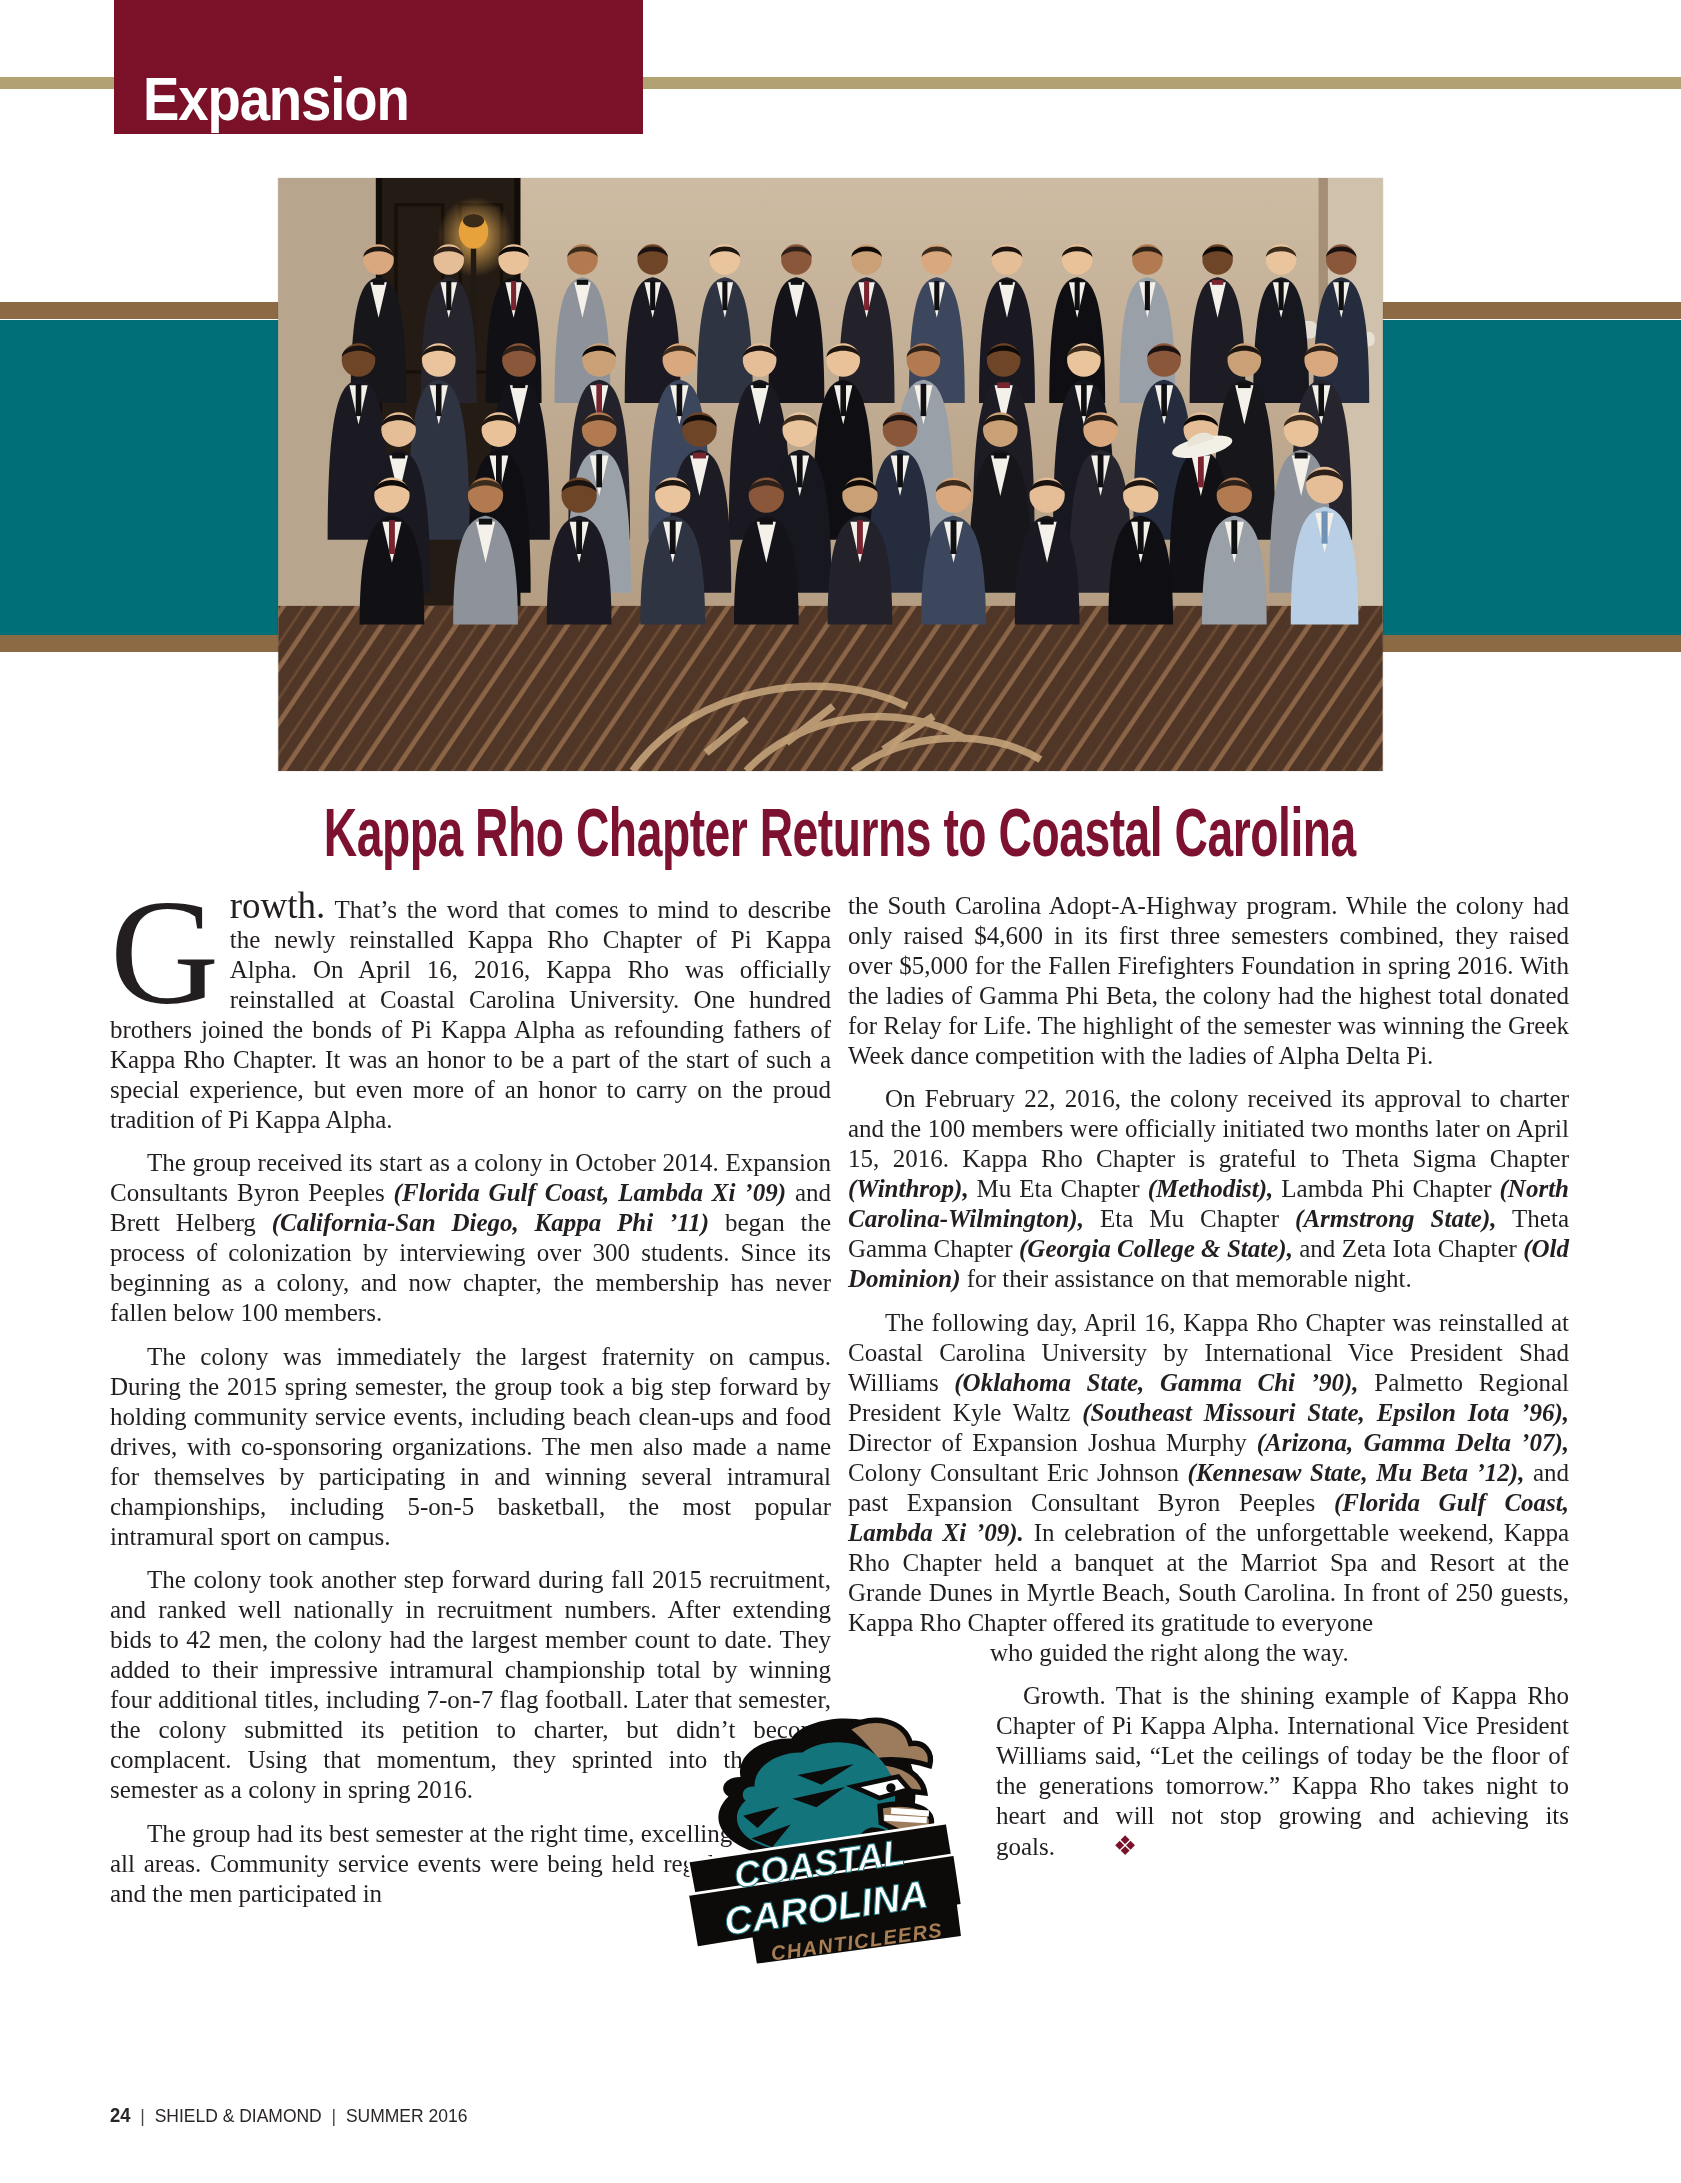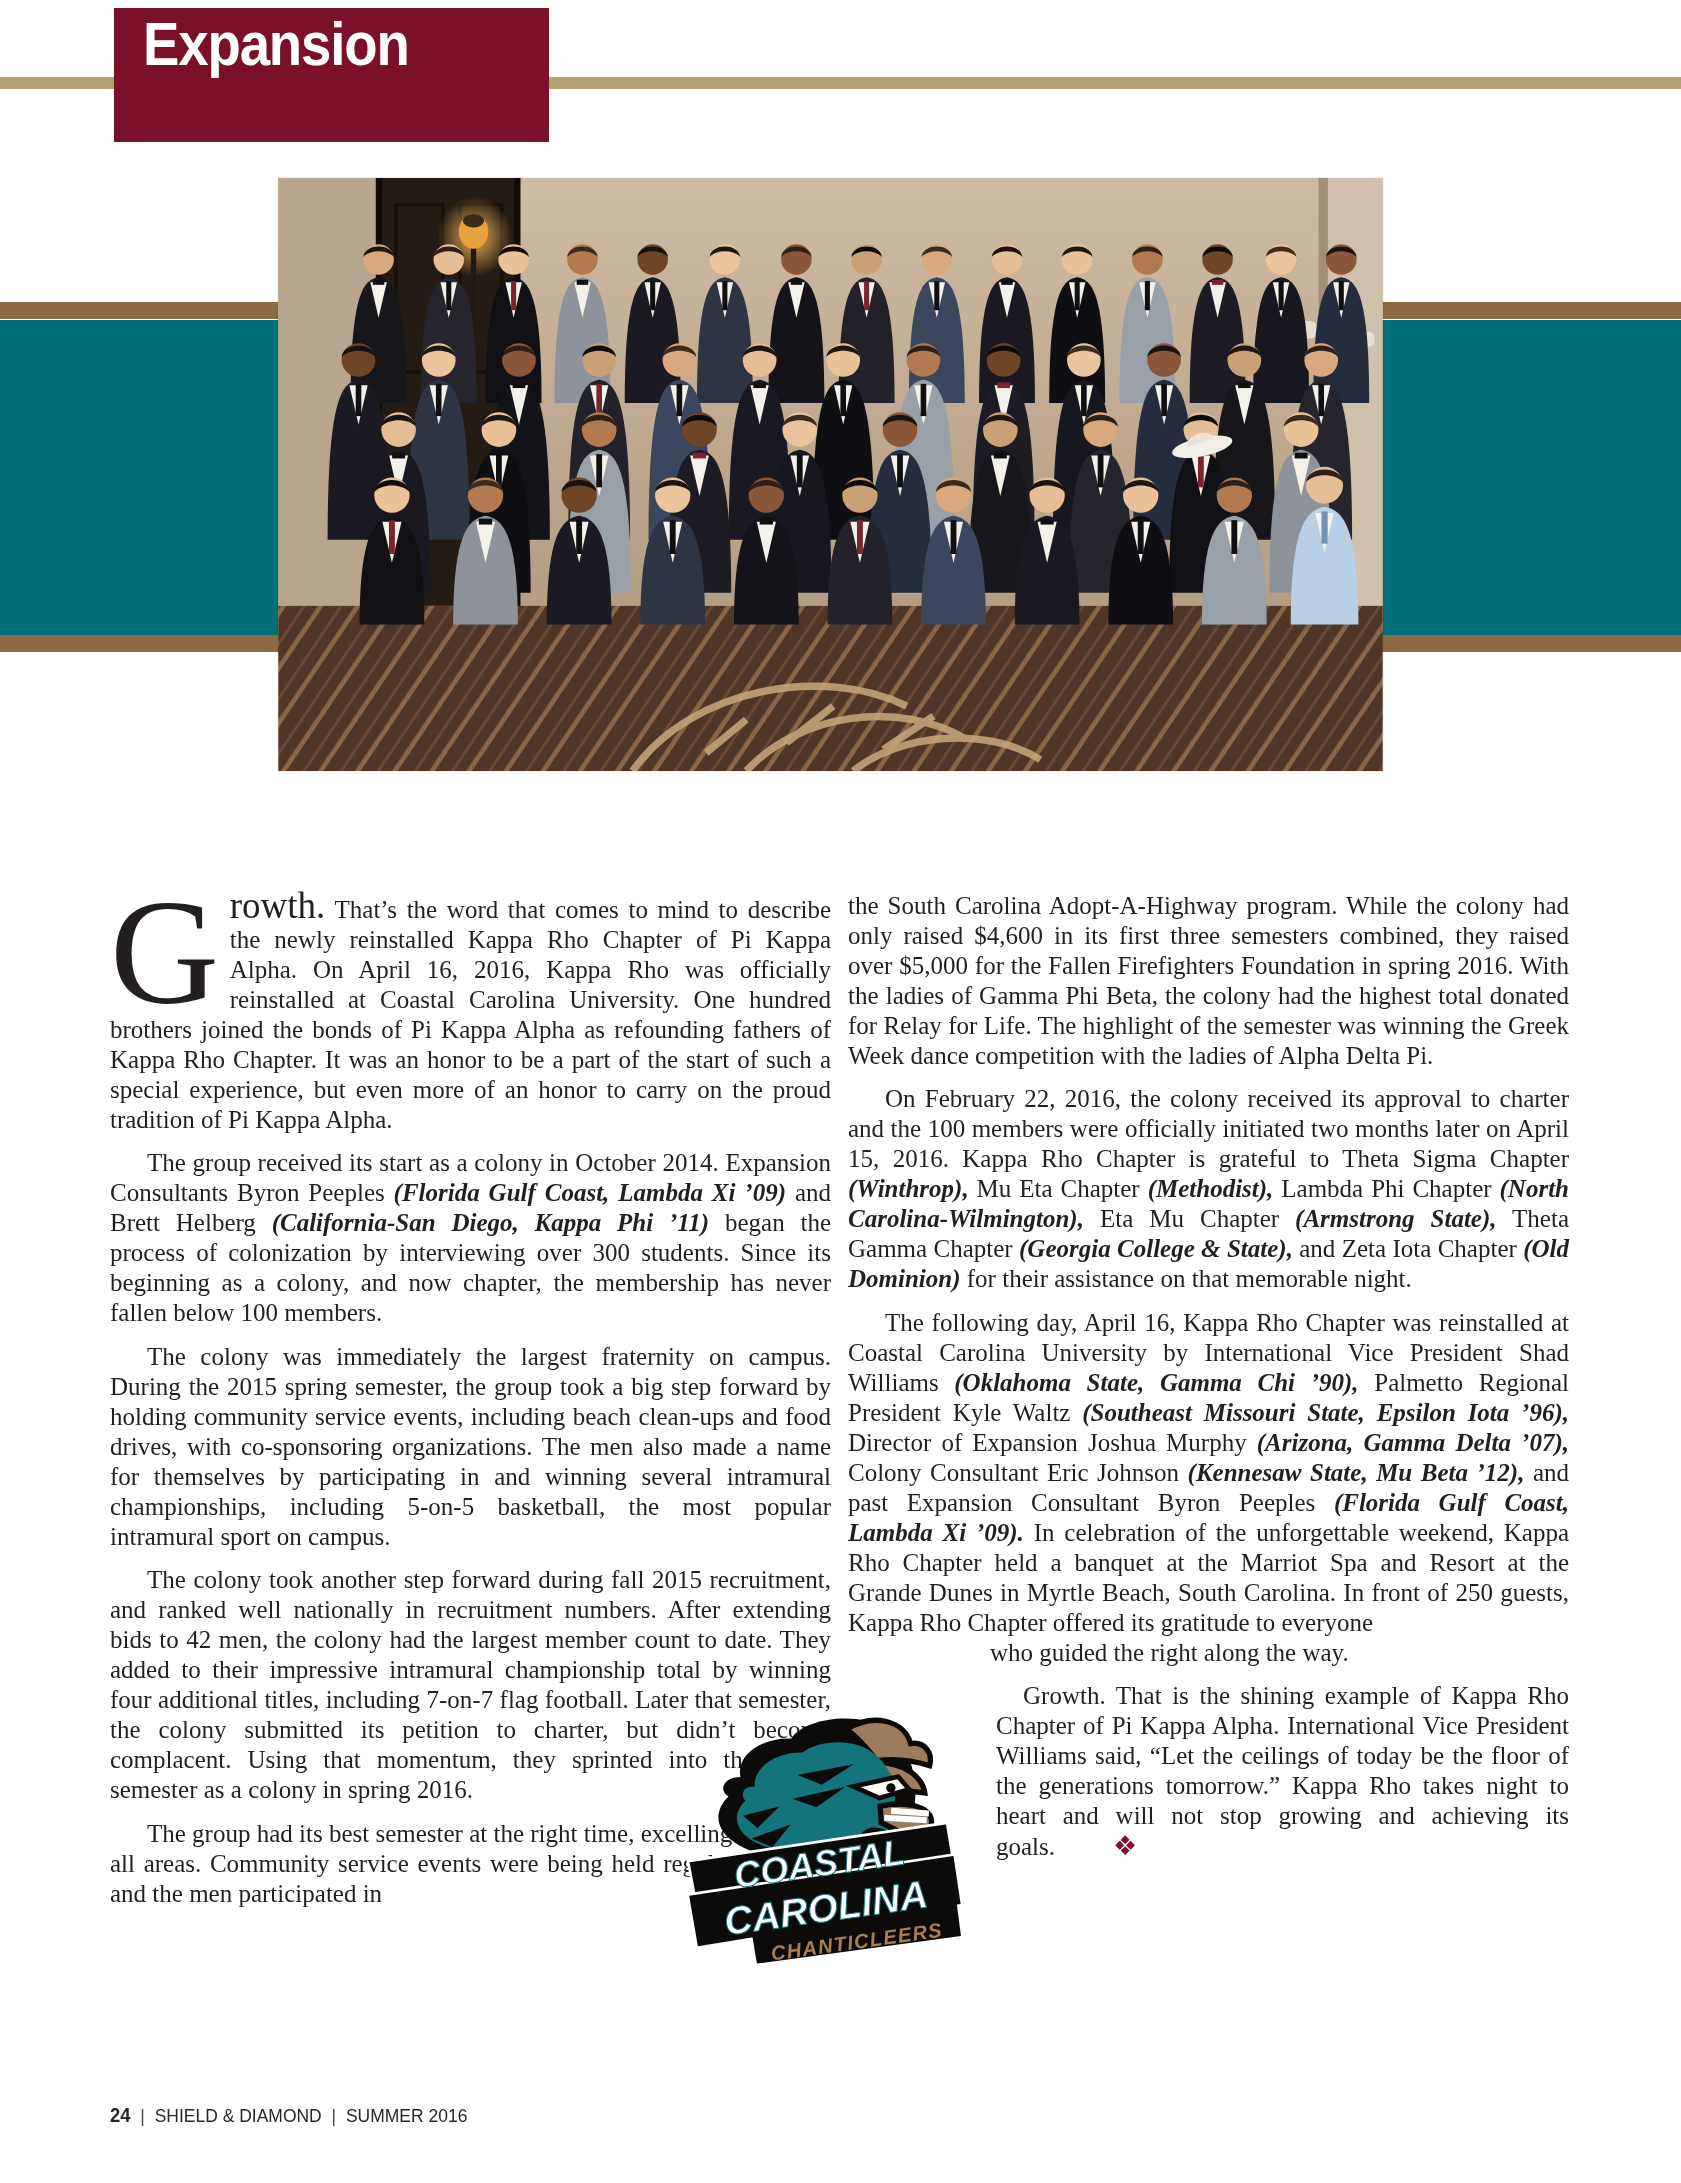--- a/index.html
+++ b/index.html
@@ -1,21 +1,21 @@
 <!DOCTYPE html>
 <html style="font-size:10.7px"><head>
 <meta charset="utf-8">
 <style>
   html,body{margin:0;padding:0;background:#ffffff;}
   .page{position:relative;width:1682px;height:2183px;background:#ffffff;overflow:hidden;
         font-family:"Liberation Serif",serif;color:#231f20;}
   
   .gold-rule{position:absolute;left:0;top:77px;width:100%;height:12px;background:#b2a273;z-index:1;}
-  .section-tab{position:absolute;left:114px;top:8px;width:435px;height:134px;background:#7a1129;
-               z-index:2;display:flex;align-items:flex-start;}
+  .section-tab{position:absolute;left:114px;top:0;width:529px;height:134px;background:#7a1129;
+               z-index:2;display:flex;align-items:flex-end;}
   .section-tab span{display:inline-block;font-family:"Liberation Sans",sans-serif;font-weight:700;
                font-size:62px;color:#ffffff;letter-spacing:-1.3px;transform:scaleX(.88);
                transform-origin:left center;margin-left:29px;}
   .stripe-brown-top{position:absolute;left:0;top:302px;width:100%;height:17.4px;background:#8c6b44;z-index:0;}
   .teal-band{position:absolute;left:0;top:320px;width:100%;height:316px;background:#006f78;z-index:0;}
   .stripe-brown-bot{position:absolute;left:0;top:635px;width:100%;height:17.4px;background:#8c6b44;z-index:0;}
   
   .photo{position:absolute;left:278px;top:178px;width:1105px;height:593px;z-index:3;
          box-shadow:0 0 0 0.7px rgba(0,0,0,.08);}
   .photo svg{display:block;}
@@ -465,20 +465,23 @@
             <path d="M -44 185 C -44 58 -24 36 0 32 C 24 36 44 58 44 185 Z" fill="#b8cfe6"></path>
             <path d="M -12 40 L 0 92 L 12 40 Z" fill="#f4f1ea"></path>
             <rect x="-4" y="38" width="8" height="42" fill="#6f92b5"></rect>
             <circle cx="0" cy="4" r="24" fill="#e5bd96"></circle>
             <path d="M -24 0 C -22 -22 22 -22 24 0 C 14 -12 -14 -12 -24 0 Z" fill="#2c2018"></path>
           </g>
         </g>
     </svg>
   </div>
 
+  <div class="headline">
+    <span>Kappa Rho Chapter Returns to Coastal Carolina</span>
+  </div>
 
   <div class="col col-left">
     <p class="no-indent"><span class="dropcap">G</span><span class="leadword">rowth.</span><span><span> That’s the word that comes to mind to describe the newly reinstalled Kappa Rho Chapter of Pi Kappa Alpha. On April 16, 2016, Kappa Rho was officially reinstalled at Coastal Carolina University. One hundred brothers joined the bonds of Pi Kappa Alpha as refounding fathers of Kappa Rho Chapter. It was an honor to be a part of the start of such a special experience, but even more of an honor to carry on the proud tradition of Pi Kappa Alpha.</span></span></p>
     <p><span>The group received its start as a colony in October 2014. Expansion Consultants Byron Peeples </span><i>(Florida Gulf Coast, Lambda Xi ’09)</i><span> and Brett Helberg </span><i>(California-San Diego, Kappa Phi ’11)</i><span> began the process of colonization by interviewing over 300 students. Since its beginning as a colony, and now chapter, the membership has never fallen below 100 members.</span></p>
     <p><span>The colony was immediately the largest fraternity on campus. During the 2015 spring semester, the group took a big step forward by holding community service events, including beach clean-ups and food drives, with co-sponsoring organizations. The men also made a name for themselves by participating in and winning several intramural championships, including 5-on-5 basketball, the most popular intramural sport on campus.</span></p>
     <p><span>The colony took another step forward during fall 2015 recruitment, and ranked well nationally in recruitment numbers. After extending bids to 42 men, the colony had the largest member count to date. They added to their impressive intramural championship total by winning four additional titles, including 7-on-7 flag football. Later that semester, the colony submitted its petition to charter, but didn’t become complacent. Using that momentum, they sprinted into their final semester as a colony in spring 2016.</span></p>
     <p class="wrap-logo-right"><span>The group had its best semester at the right time, excelling in all areas. Community service events were being held regularly, and the men participated in</span></p>
   </div>
 
   <div class="col col-right">

